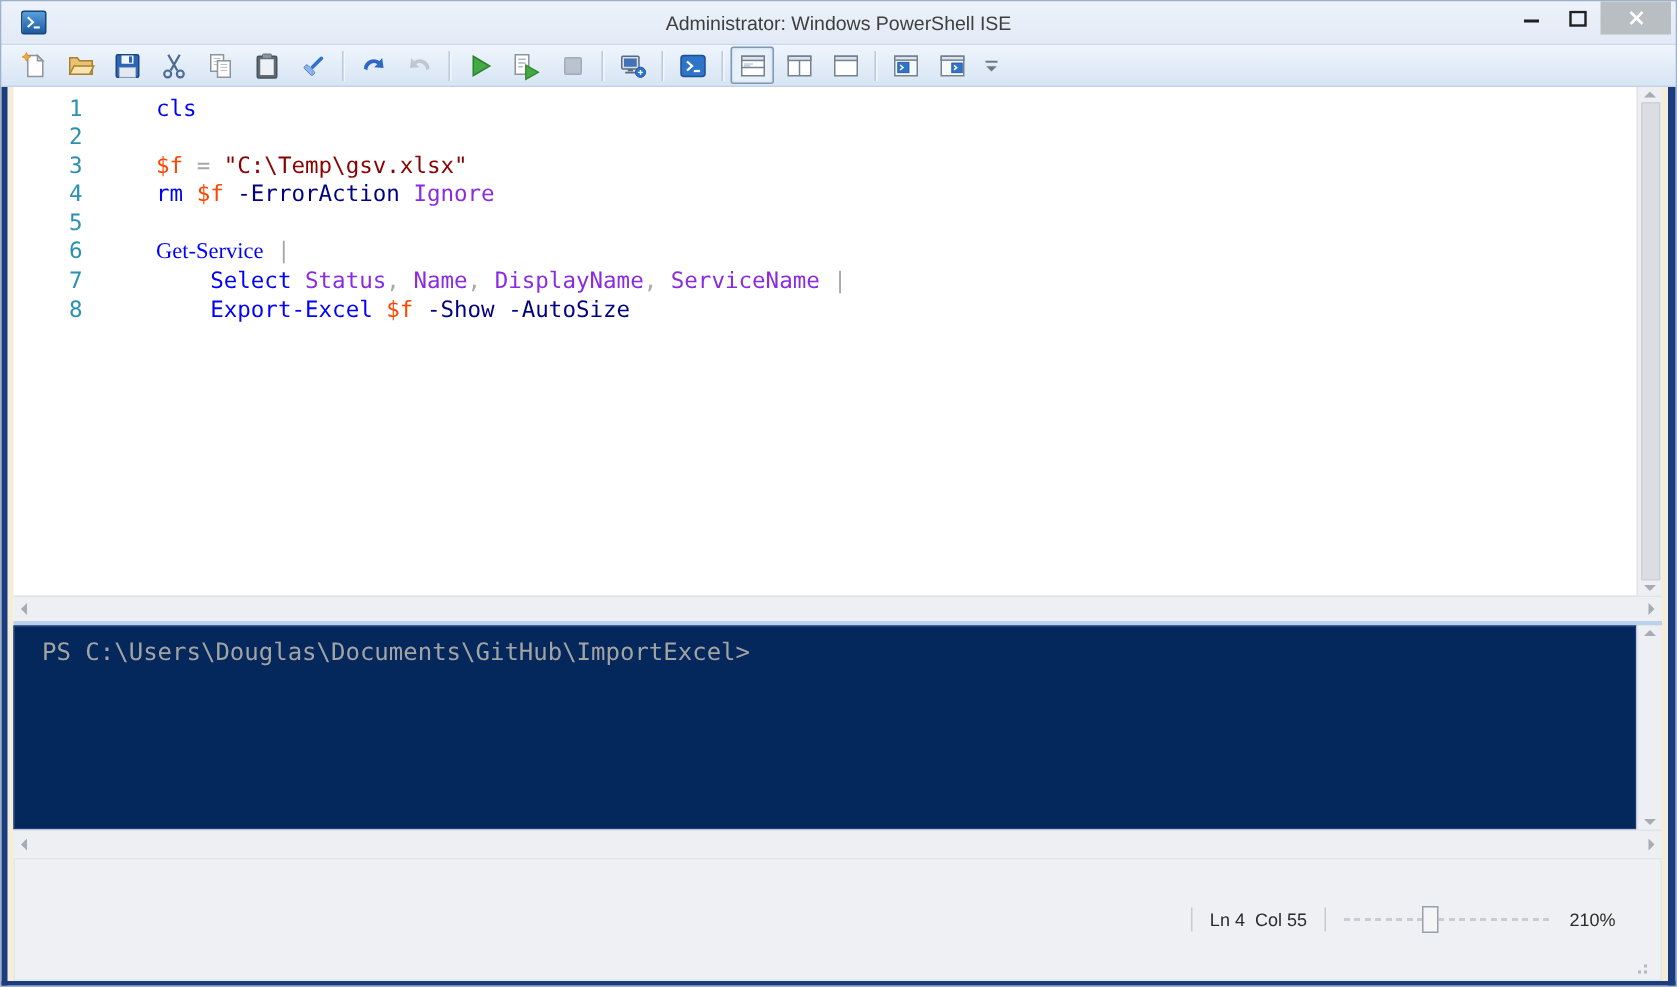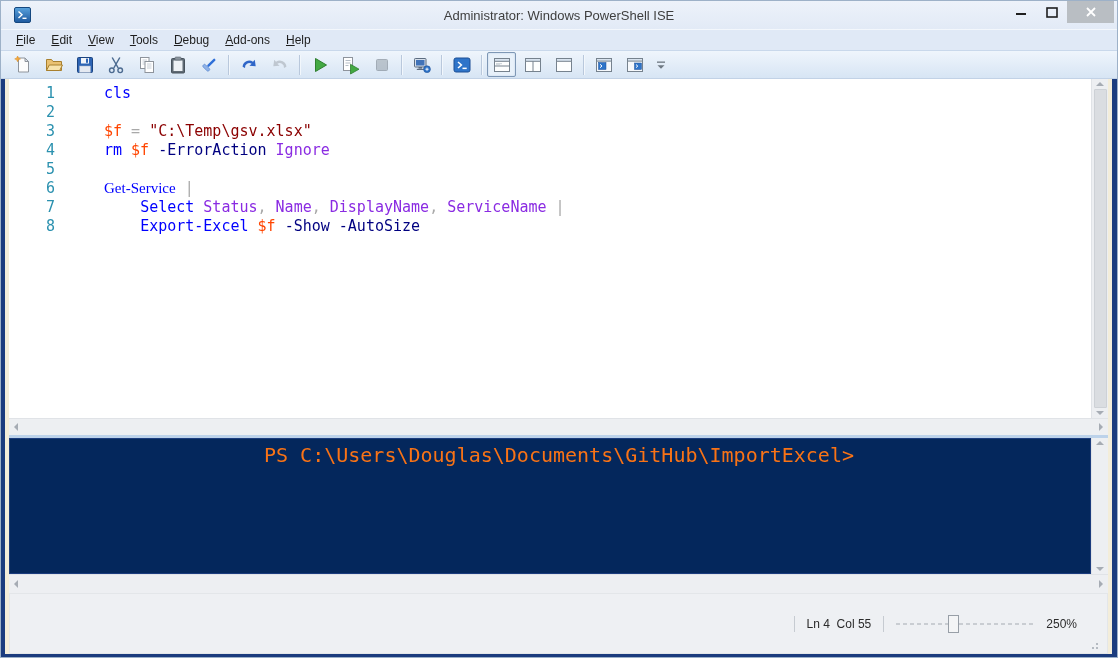--- a/index.html
+++ b/index.html
@@ -70,22 +70,22 @@
   .arr { width:0; height:0; border:4px solid transparent; }
   .arr.up    { border-bottom-color:#A6ACB4; border-top-width:0; }
   .arr.down  { border-top-color:#A6ACB4; border-bottom-width:0; }
   .arr.left  { border-right-color:#A6ACB4; border-left-width:0; }
   .arr.right { border-left-color:#A6ACB4; border-right-width:0; }
 
   
   .splitter { height:3px; flex:0 0 auto; background:#BCD2EA; }
   .console-row { height:136px; flex:0 0 auto; display:flex; }
   .console { flex:1 1 auto; background:#04275C; border:1px solid #1B3C7E; padding:7px 0 0 18px;
-    font-family:"DejaVu Sans Mono","Liberation Mono",monospace; font-size:20px; line-height:19px;
-    color:#f97316; white-space:pre;text-align:center; }
+    font-family:"DejaVu Sans Mono","Liberation Mono",monospace; font-size:16px; line-height:19px;
+    color:#a3a3a3; white-space:pre; }
   .console-hscroll { height:19px; flex:0 0 auto; background:#EDEFF2; border-top:1px solid #E0E3E7;
     display:flex; align-items:center; justify-content:space-between; padding:0 5px; }
 
   
   .statusbar { flex:1 1 auto; background:#EEF0F3; border:1px solid #E3E6E9;
     display:flex; align-items:center; justify-content:flex-end; padding-right:8px; font-size:12px; color:#2B2B2B; }
   .ssep { width:1px; height:16px; background:#C6CBD1; margin:0 12px; }
   .pos-text { white-space:pre; }
   .zoom-slider { width:140px; height:18px; position:relative; margin-right:10px; }
   .zoom-track { position:absolute; left:0; right:0; top:8px; height:2px;
@@ -124,29 +124,20 @@
           </svg>
       </div>
       <div class="win-btn close">
         <svg width="12" height="12" viewBox="0 0 12 12">
             <path d="M2 2l8 8M10 2l-8 8" stroke="#FFFFFF" stroke-width="1.8"></path>
           </svg>
       </div>
     </div>
   </div>
 
-  <div class="menubar" id="menu-items">
-      <div class="menu-item"><u>F</u>ile</div>
-      <div class="menu-item"><u>E</u>dit</div>
-      <div class="menu-item"><u>V</u>iew</div>
-      <div class="menu-item"><u>T</u>ools</div>
-      <div class="menu-item"><u>D</u>ebug</div>
-      <div class="menu-item"><u>A</u>dd-ons</div>
-      <div class="menu-item"><u>H</u>elp</div>
-    </div>
 
   <div class="toolbar" id="toolbar-items">
       <div class="tbtn">
         <span style="display: flex;">
           <svg viewBox="0 0 20 20">
             <path d="M5.5 3h6.5l3.5 3.5V17h-10z" fill="#FDFDFD" stroke="#8E949C"></path>
             <path d="M12 3l3.5 3.5H12z" fill="#DCE1E8" stroke="#8E949C"></path>
             <path d="M4.6 1l.9 2 2 .9-2 .9-.9 2-.9-2-2-.9 2-.9z" fill="#F5A93B" stroke="#D88A20" stroke-width=".5"></path>
           </svg>
         </span>
@@ -372,21 +363,21 @@
     </div>
 
     <div class="statusbar">
       <div class="ssep"></div>
       <div class="pos-text"><span>Ln 4</span>  <span>Col 55</span></div>
       <div class="ssep"></div>
       <div class="zoom-slider">
         <div class="zoom-track"></div>
         <div class="zoom-handle"></div>
       </div>
-      <div class="zoom-label">250%</div>
+      <div class="zoom-label">210%</div>
       <div class="grip">
           <i></i>
           <i></i>
           <i></i>
         </div>
     </div>
 
   </div>
 </div>
 

